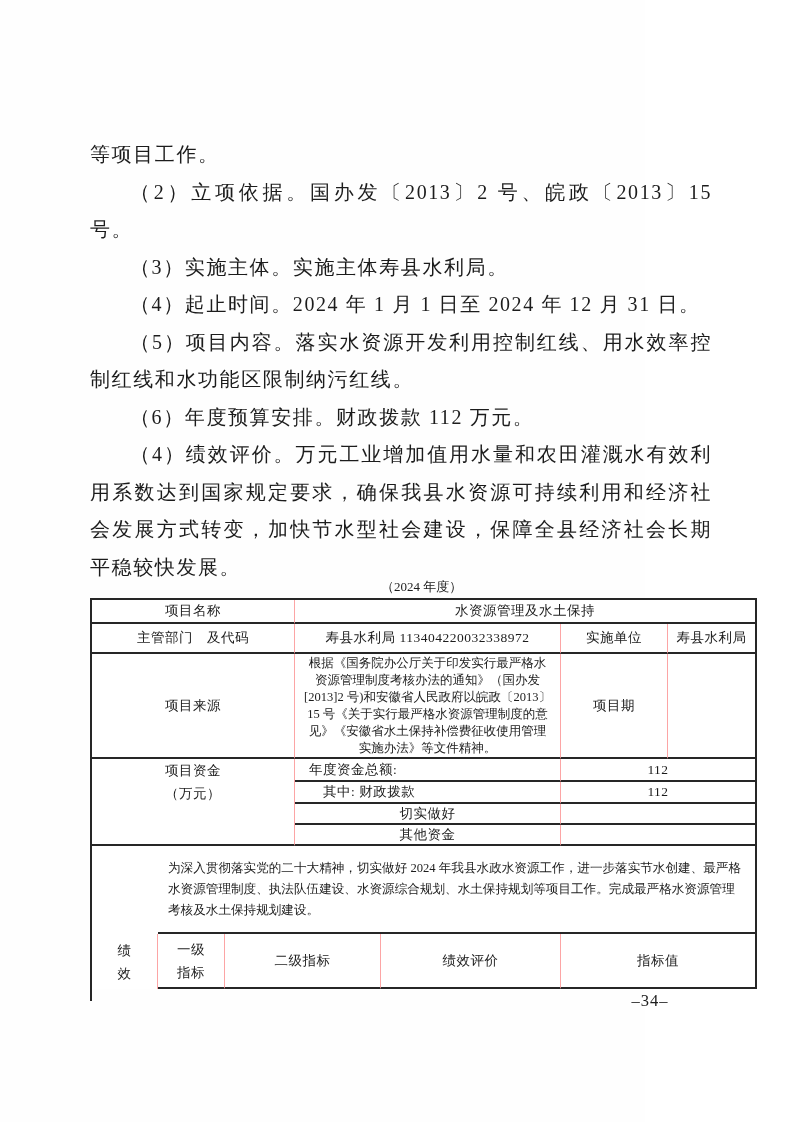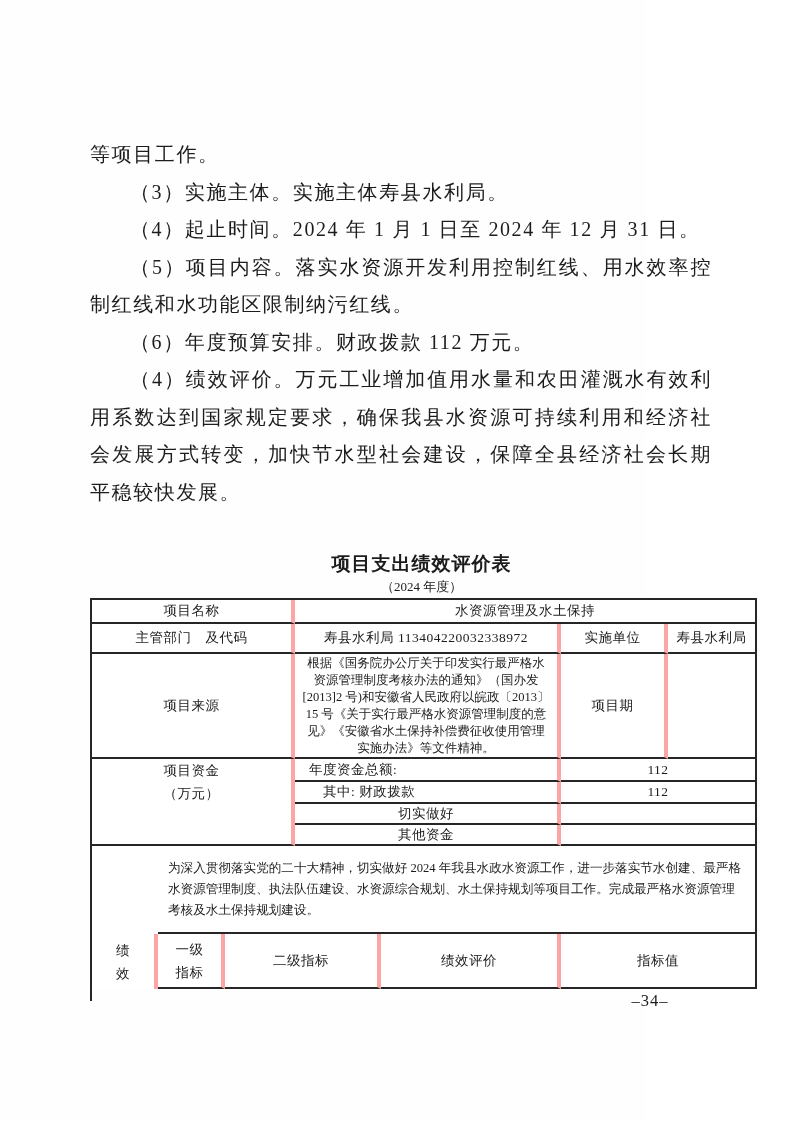--- a/index.html
+++ b/index.html
@@ -49,21 +49,21 @@
     grid-template-columns:66px 67px 70px 86px 180px 107px 87px;
     grid-template-rows:24px 30px 105px 23px 22px 21px 21px 88px 55px;
     border:2px solid #262626;
     border-bottom:none;
     background:#fff;
   }
   .cell{
     display:flex;align-items:center;justify-content:center;
     text-align:center;
     font-size:13.5px;
-    border-right:4px solid #fca5a5;
+    border-right:1px solid #fca5a5;
     border-bottom:2px solid #262626;
     overflow:hidden;
     letter-spacing:0.5px;
   }
   .last-col{border-right:none;}
   .no-bottom{border-bottom:none;}
   .pre{white-space:pre-line;}
   .h-left{justify-content:flex-start;text-align:left;}
   .v-top{align-items:flex-start;}
   .pad14{padding-left:14px;}
@@ -86,28 +86,28 @@
     letter-spacing:1px;
   }
 </style>
 </head>
 <body>
 
 <div class="page">
 
   <div class="body-text">
     <p>等项目工作。</p>
+    <p class="ind">（2）立项依据。国办发〔2013〕2 号、皖政〔2013〕15 号。</p>
     <p class="ind">（3）实施主体。实施主体寿县水利局。</p>
     <p class="ind">（4）起止时间。2024 年 1 月 1 日至 2024 年 12 月 31 日。</p>
     <p class="ind">（5）项目内容。落实水资源开发利用控制红线、用水效率控制红线和水功能区限制纳污红线。</p>
     <p class="ind">（6）年度预算安排。财政拨款 112 万元。</p>
     <p class="ind">（4）绩效评价。万元工业增加值用水量和农田灌溉水有效利用系数达到国家规定要求，确保我县水资源可持续利用和经济社会发展方式转变，加快节水型社会建设，保障全县经济社会长期平稳较快发展。</p>
   </div>
 
-  <div class="tbl-title">项目支出绩效评价表</div>
   <div class="tbl-subtitle">（2024 年度）</div>
 
   <div class="eval-table">
 
     <div class="cell" style="grid-column:1/4;grid-row:1;">项目名称</div>
     <div class="cell last-col" style="grid-column:4/8;grid-row:1;">水资源管理及水土保持</div>
 
     <div class="cell" style="grid-column:1/4;grid-row:2;">主管部门　及代码</div>
     <div class="cell" style="grid-column:4/6;grid-row:2;">寿县水利局 113404220032338972</div>
     <div class="cell" style="grid-column:6/7;grid-row:2;">实施单位</div>

